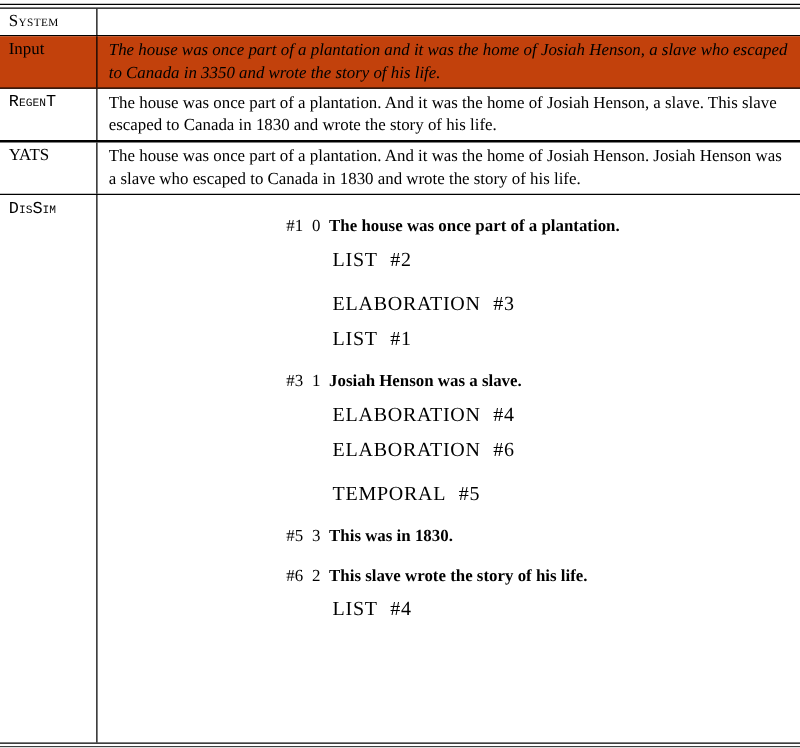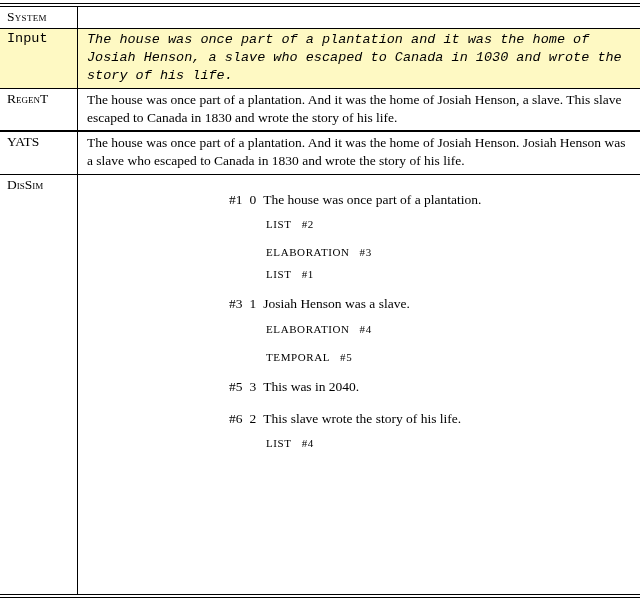--- a/index.html
+++ b/index.html
@@ -34,36 +34,36 @@
     box-sizing:border-box;
     padding:2px 10px 3px 9px;
     line-height:1.34;
   }
   .header-row .col-sys, .header-row .col-out {
     font-variant:small-caps;
     letter-spacing:0.3px;
     padding-top:2px; padding-bottom:2px;
   }
   .header-row { min-height:21px;gap:40px; }
-  .input-row { background:#fef9c3;font-family:Liberation Mono, monospace; }
+  .input-row { background:#c2410c; }
   .input-row .col-out { font-style:italic; }
-  .sc { font-variant:small-caps; }
+  .sc { font-variant:small-caps;font-family:Liberation Mono, monospace; }
   
   .ds-tree {
     padding:14px 8px 0 142px;
     line-height:1.3;
   }
   .ds-item { margin-bottom:14px; }
   .ds-sentence-line { margin-bottom:9px; white-space:nowrap; }
   .ds-id { margin-right:7px; }
   .ds-level { margin-right:7px; }
-  .ds-sent { font-weight:normal; }
+  .ds-sent { font-weight:bold; }
   .ds-rel {
     margin-left:37px; margin-bottom:7px;
-    font-size:11px; letter-spacing:0.6px;
+    font-size:16px; letter-spacing:0.6px;
     white-space:nowrap;
   }
   .ds-rel-type { margin-right:10px; }
 </style>
 </head>
 <body>
 
 <div class="page">
 
   <div class="rule-double"></div>
@@ -72,21 +72,21 @@
     <div class="col-sys">
       <span>System</span>
     </div>
   </div>
 
   <div class="row input-row">
     <div class="col-sys">
       <span>Input</span>
     </div>
     <div class="col-out">
-      <span>The house was once part of a plantation and it was the home of Josiah Henson, a slave who escaped to Canada in 1030 and wrote the story of his life.</span>
+      <span>The house was once part of a plantation and it was the home of Josiah Henson, a slave who escaped to Canada in 3350 and wrote the story of his life.</span>
     </div>
   </div>
 
   <div class="row thickline">
     <div class="col-sys">
       <span class="sc">RegenT</span>
     </div>
     <div class="col-out">
       <span>The house was once part of a plantation. And it was the home of Josiah Henson, a slave. This slave escaped to Canada in 1830 and wrote the story of his life.</span>
     </div>
@@ -111,26 +111,27 @@
             <div class="ds-sentence-line"><span class="ds-id">#1</span><span class="ds-level">0</span><span class="ds-sent">The house was once part of a plantation.</span></div>
             <div class="ds-rel"><span class="ds-rel-type">LIST</span><span class="ds-rel-target">#2</span></div>
           </div>
           <div class="ds-item">
             <div class="ds-rel"><span class="ds-rel-type">ELABORATION</span><span class="ds-rel-target">#3</span></div>
             <div class="ds-rel"><span class="ds-rel-type">LIST</span><span class="ds-rel-target">#1</span></div>
           </div>
           <div class="ds-item">
             <div class="ds-sentence-line"><span class="ds-id">#3</span><span class="ds-level">1</span><span class="ds-sent">Josiah Henson was a slave.</span></div>
             <div class="ds-rel"><span class="ds-rel-type">ELABORATION</span><span class="ds-rel-target">#4</span></div>
+            <div class="ds-rel"><span class="ds-rel-type">ELABORATION</span><span class="ds-rel-target">#6</span></div>
           </div>
           <div class="ds-item">
             <div class="ds-rel"><span class="ds-rel-type">TEMPORAL</span><span class="ds-rel-target">#5</span></div>
           </div>
           <div class="ds-item">
-            <div class="ds-sentence-line"><span class="ds-id">#5</span><span class="ds-level">3</span><span class="ds-sent">This was in 2040.</span></div>
+            <div class="ds-sentence-line"><span class="ds-id">#5</span><span class="ds-level">3</span><span class="ds-sent">This was in 1830.</span></div>
           </div>
           <div class="ds-item">
             <div class="ds-sentence-line"><span class="ds-id">#6</span><span class="ds-level">2</span><span class="ds-sent">This slave wrote the story of his life.</span></div>
             <div class="ds-rel"><span class="ds-rel-type">LIST</span><span class="ds-rel-target">#4</span></div>
           </div>
         </div>
     </div>
   </div>
 
   <div class="rule-double"></div>

